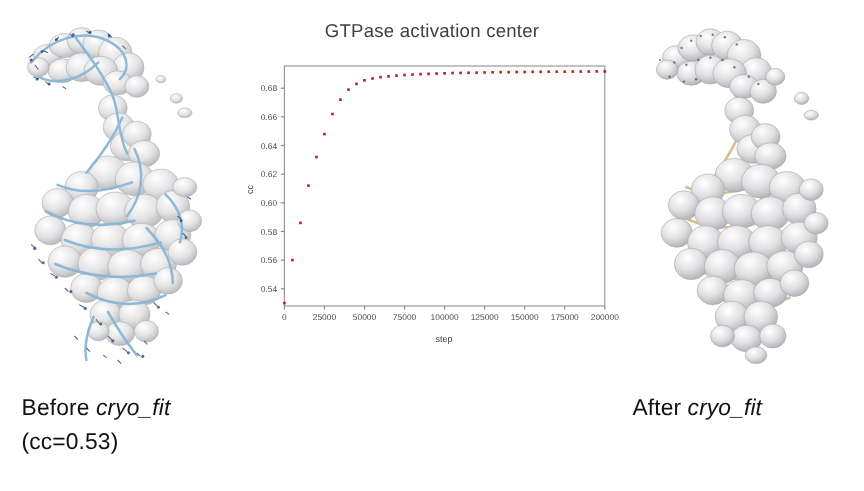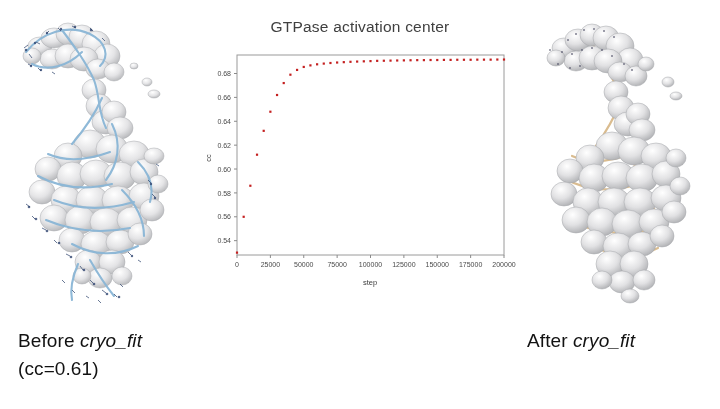--- a/index.html
+++ b/index.html
@@ -399,18 +399,18 @@
           <circle cx="104" cy="60" r="1"></circle>
         <circle cx="112" cy="66" r="1"></circle>
           <circle cx="30" cy="46" r="0.9"></circle>
       </g>
     </g>
   </svg>
 </div>
 
 <div class="caption" id="caption-before">
   <span>Before </span><span class="em">cryo_fit</span>
-  <span class="cc-line">(cc=0.61)</span>
+  <span class="cc-line">(cc=0.53)</span>
 </div>
 
 <div class="caption" id="caption-after">
   <span>After </span><span class="em">cryo_fit</span>
 </div>
 
 </body></html>

